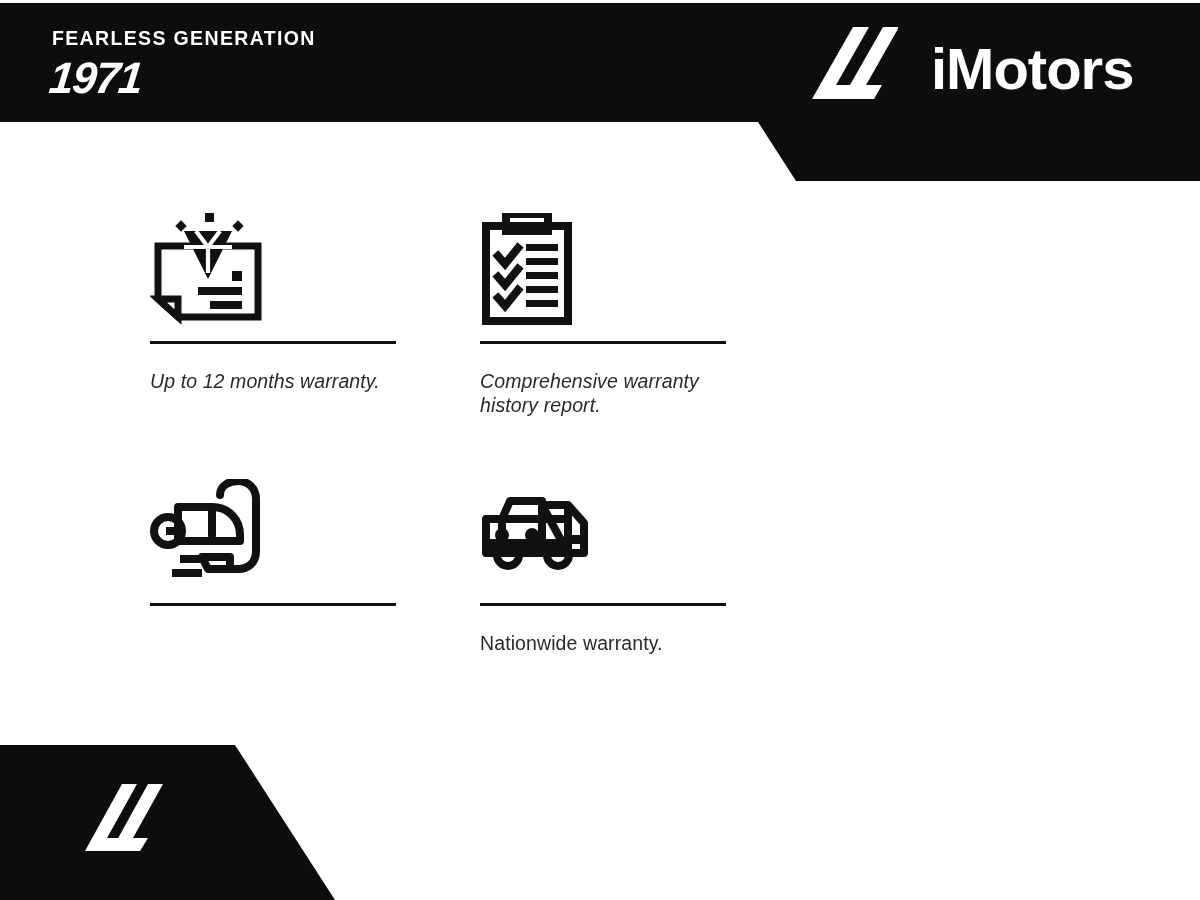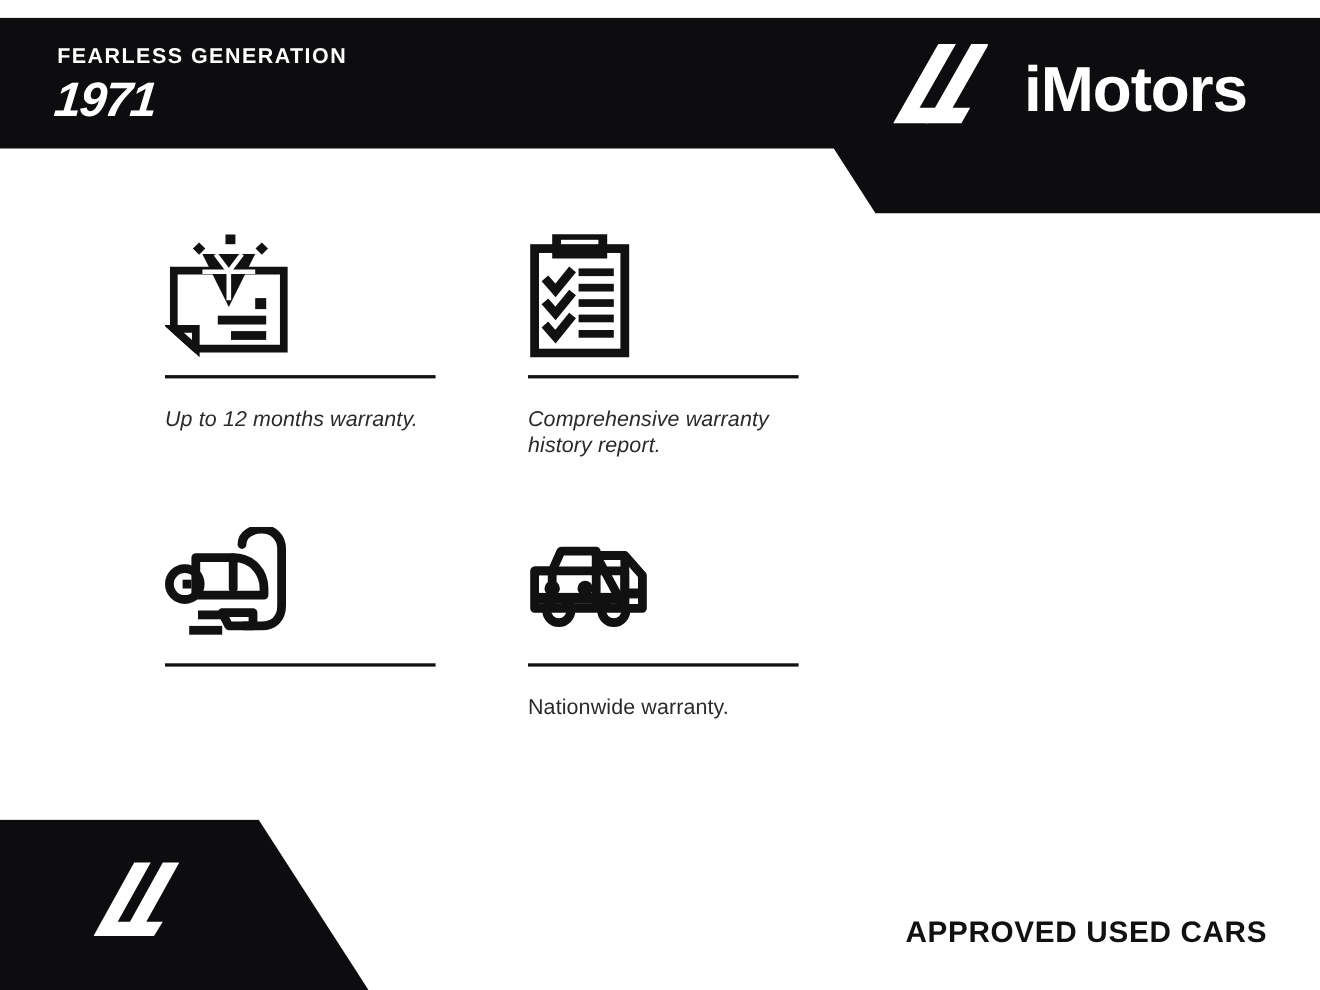--- a/index.html
+++ b/index.html
@@ -7,21 +7,21 @@
   body {
     font-family: "Liberation Sans", sans-serif;
     background:#ffffff;
     position:relative;
     overflow:hidden;
     color:#111;
   }
 
   
   .header {
-    position:absolute; left:0; top:16px; width:1040px; height:180px;
+    position:absolute; left:0; top:3px; width:1040px; height:180px;
   }
   .header-shape {
     position:absolute; left:0; top:0; width:1200px; height:180px;
     background:#0d0d0f;
     clip-path: polygon(0 0, 1200px 0, 1200px 178px, 796px 178px, 758px 119px, 0 119px);
   }
   .fearless-block {
     position:absolute; left:52px; top:26px; z-index:3;
   }
   .fearless-title {
@@ -227,14 +227,13 @@
 <div class="footer">
   <div class="footer-shape"></div>
 
   <span class="footer-mark-wrap">
     <svg class="footer-mark" viewBox="0 0 78 82" aria-hidden="true">
       <path d="M37 2 L52 2 L22 56 L37 56 L29 69 L0 69 Z" fill="#ffffff"></path>
       <path d="M57 2 L72 2 L42 56 L57 56 L49 69 L20 69 Z" fill="#ffffff" transform="translate(6,0)"></path>
     </svg>
   </span>
 
-  <div class="footer-tagline">APPROVED USED CARS</div>
 </div>
 
 </body></html>

